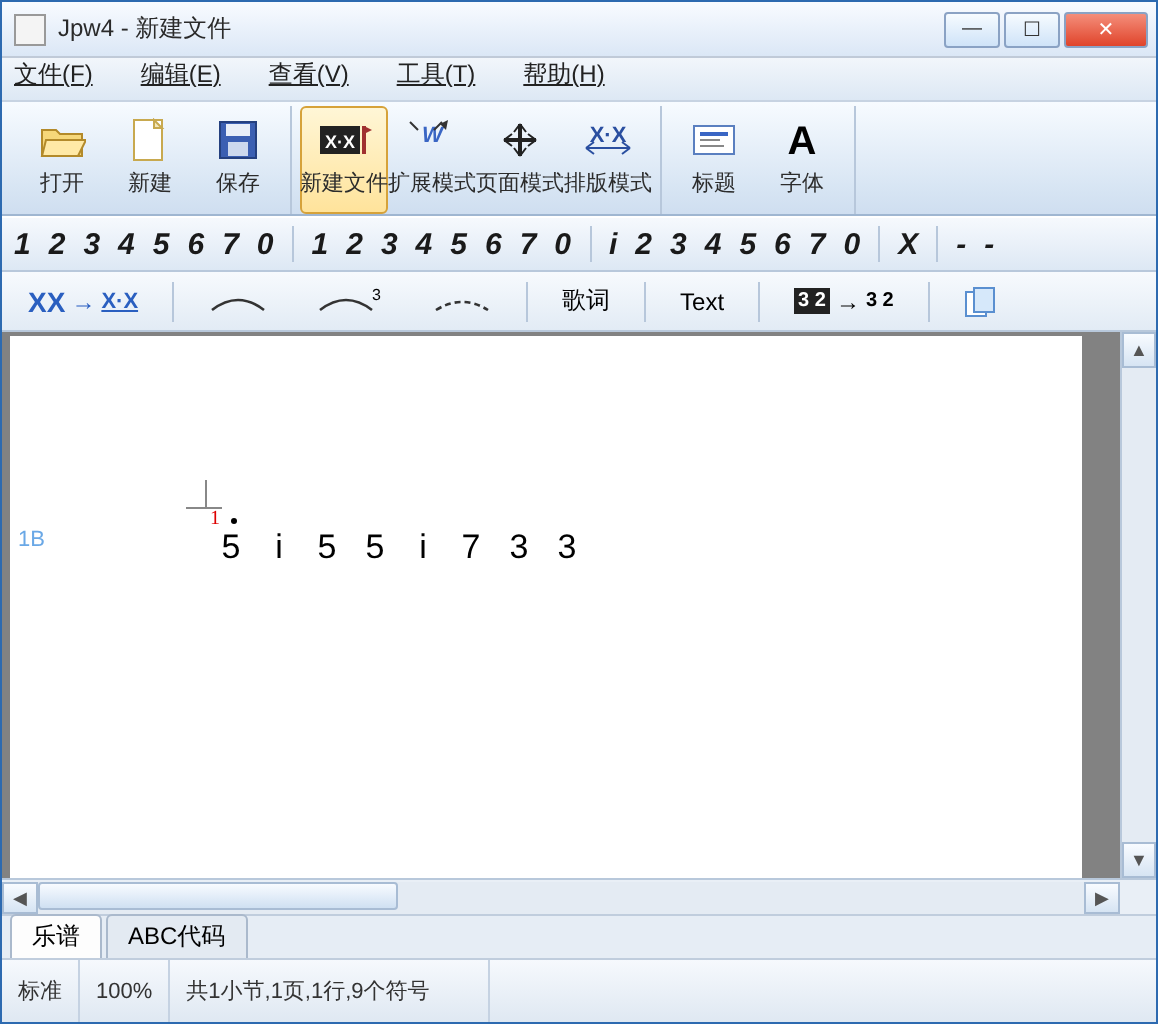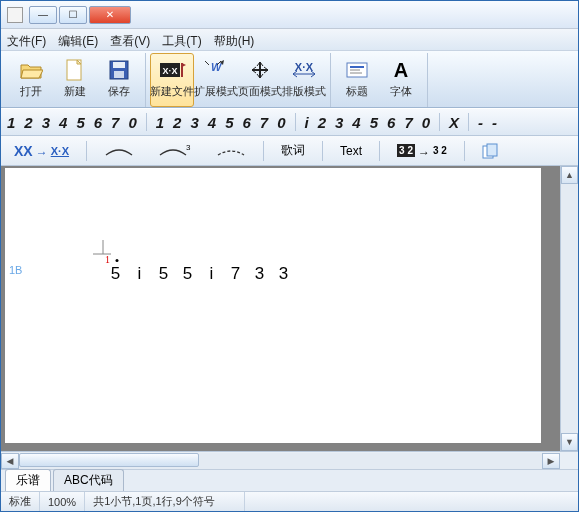--- a/index.html
+++ b/index.html
@@ -5,21 +5,21 @@
 * { box-sizing: border-box; margin: 0; padding: 0; font-family: "Microsoft YaHei", "SimSun", Tahoma, sans-serif; }
 body { width: 579px; height: 512px; background: #fff; overflow: hidden; }
 .window { width: 100%; height: 100%; border: 1px solid #2d6ab0; display: flex; flex-direction: column; background: #e9eff6; }
 .titlebar { height: 28px; background: linear-gradient(#f8fbff,#dbe7f6); display: flex; align-items: center; padding: 0 2px; border-bottom: 1px solid #c0cad8; }
 .titlebar .icon { width: 16px; height: 16px; margin: 0 6px 0 4px; background: #f4f4f4; border: 1px solid #999; }
 .titlebar .title { font-size: 12px; color: #2a2a2a; flex: 1; }
 .winbtns { display: flex; gap: 2px; margin-right: 2px; }
 .winbtn { width: 28px; height: 18px; border: 1px solid #8aa2c4; border-radius: 2px; display: flex; align-items: center; justify-content: center; font-size: 10px; color: #333; }
 .minbtn,.maxbtn { background: linear-gradient(#f6fbff,#cfe3f8); }
 .closebtn { background: linear-gradient(#f48e7b,#e0442b); color: #fff; width: 42px; }
-.menubar { height: 22px; background: linear-gradient(#f2f6fb,#dde8f4); display: flex; align-items: flex-end; padding-left: 6px; font-size: 12px; color: #222; gap: 12px; border-bottom: 1px solid #c7d3e2; }
+.menubar { height: 22px; background: linear-gradient(#f2f6fb,#dde8f4); display: flex; align-items: flex-start; padding-left: 6px; font-size: 12px; color: #222; gap: 24px; border-bottom: 1px solid #c7d3e2; text-decoration: underline; }
 .menuitem { cursor: default; }
 .toolbar { background: linear-gradient(#f7fbff,#d6e4f3 80%,#cfdef0); border-bottom: 1px solid #9fb6d1; display: flex; align-items: flex-start; padding: 2px 4px 0; }
 .tgroup { display: flex; border-right: 1px solid #b7c7db; padding: 0 4px; }
 .tbtn { width: 44px; height: 54px; display: flex; flex-direction: column; align-items: center; justify-content: flex-start; padding-top: 4px; gap: 2px; cursor: default; border: 1px solid transparent; border-radius: 3px; }
 .tbtn.sel { background: linear-gradient(#fff6d6,#ffe39b); border-color: #d6a23a; }
 .tbtn .ticon { width: 28px; height: 24px; display: flex; align-items: center; justify-content: center; }
 .tbtn .tlabel { font-size: 11px; color: #2c2c2c; white-space: nowrap; }
 .numrow { height: 28px; background: linear-gradient(#f6f9fd,#dde8f4); border-top: 1px solid #fff; border-bottom: 1px solid #b8c8db; display: flex; align-items: center; padding: 0 6px; font-family: Georgia, serif; font-size: 15px; font-weight: bold; font-style: italic; color: #1a1a1a; gap: 9px; }
 .numrow span { cursor: default; }
 .nrsep { width: 1px; height: 18px; background: #b7c7db; }
@@ -38,30 +38,31 @@
 .hscroll { height: 18px; background: #e9eff6; border-top: 1px solid #b8c8db; display: flex; align-items: center; }
 .hsbtn { width: 18px; height: 16px; background: linear-gradient(#f8fbff,#d6e4f3); border: 1px solid #a8bcd4; display: flex; align-items: center; justify-content: center; font-size: 9px; color: #555; }
 .hstrack { flex: 1; background: #e4ebf3; height: 16px; position: relative; }
 .hsthumb { position: absolute; left: 0; top: 0; height: 14px; width: 180px; background: linear-gradient(#f8fbff,#cfe0f2); border: 1px solid #a8bcd4; border-radius: 2px; }
 .vscroll { position: absolute; right: 0; top: 0; bottom: 0; width: 18px; background: #e9eff6; border-left: 1px solid #b8c8db; display: flex; flex-direction: column; }
 .vsbtn { height: 18px; background: linear-gradient(#f8fbff,#d6e4f3); border: 1px solid #a8bcd4; display: flex; align-items: center; justify-content: center; font-size: 9px; color: #555; }
 .vstrack { flex: 1; background: #e4ebf3; position: relative; }
 .tabsrow { height: 22px; background: #e6edf5; border-top: 1px solid #c0cddd; display: flex; align-items: flex-end; padding-left: 4px; font-size: 12px; }
 .doctab { padding: 2px 10px; border: 1px solid #aab9cc; border-bottom: none; background: #fdfdfd; margin-right: 2px; border-radius: 3px 3px 0 0; cursor: default; margin-top: 24px; }
 .doctab.inactive { background: #e3eaf2; }
-.statusbar { height: 20px; background: linear-gradient(#f6f9fd,#dfe8f2); border-top: 1px solid #c0cddd; display: flex; align-items: flex-start; font-size: 11px; color: #333; }
+.statusbar { height: 32px; background: linear-gradient(#f6f9fd,#dfe8f2); border-top: 1px solid #c0cddd; display: flex; align-items: flex-start; font-size: 11px; color: #333; }
 .scell { padding: 0 8px; border-right: 1px solid #c5d2e2; height: 100%; display: flex; align-items: center; }
 .scell.grow { flex: 1; }
 </style>
 </head>
 <body>
 
 <div class="window">
   <div class="titlebar">
     <div class="icon"></div>
+    <div class="title">Jpw4 - 新建文件</div>
     <div class="winbtns">
       <div class="winbtn minbtn">—</div>
       <div class="winbtn maxbtn">☐</div>
       <div class="winbtn closebtn">✕</div>
     </div>
   </div>
 
   <div class="menubar">
     <span class="menuitem">文件(F)</span>
     <span class="menuitem">编辑(E)</span>

